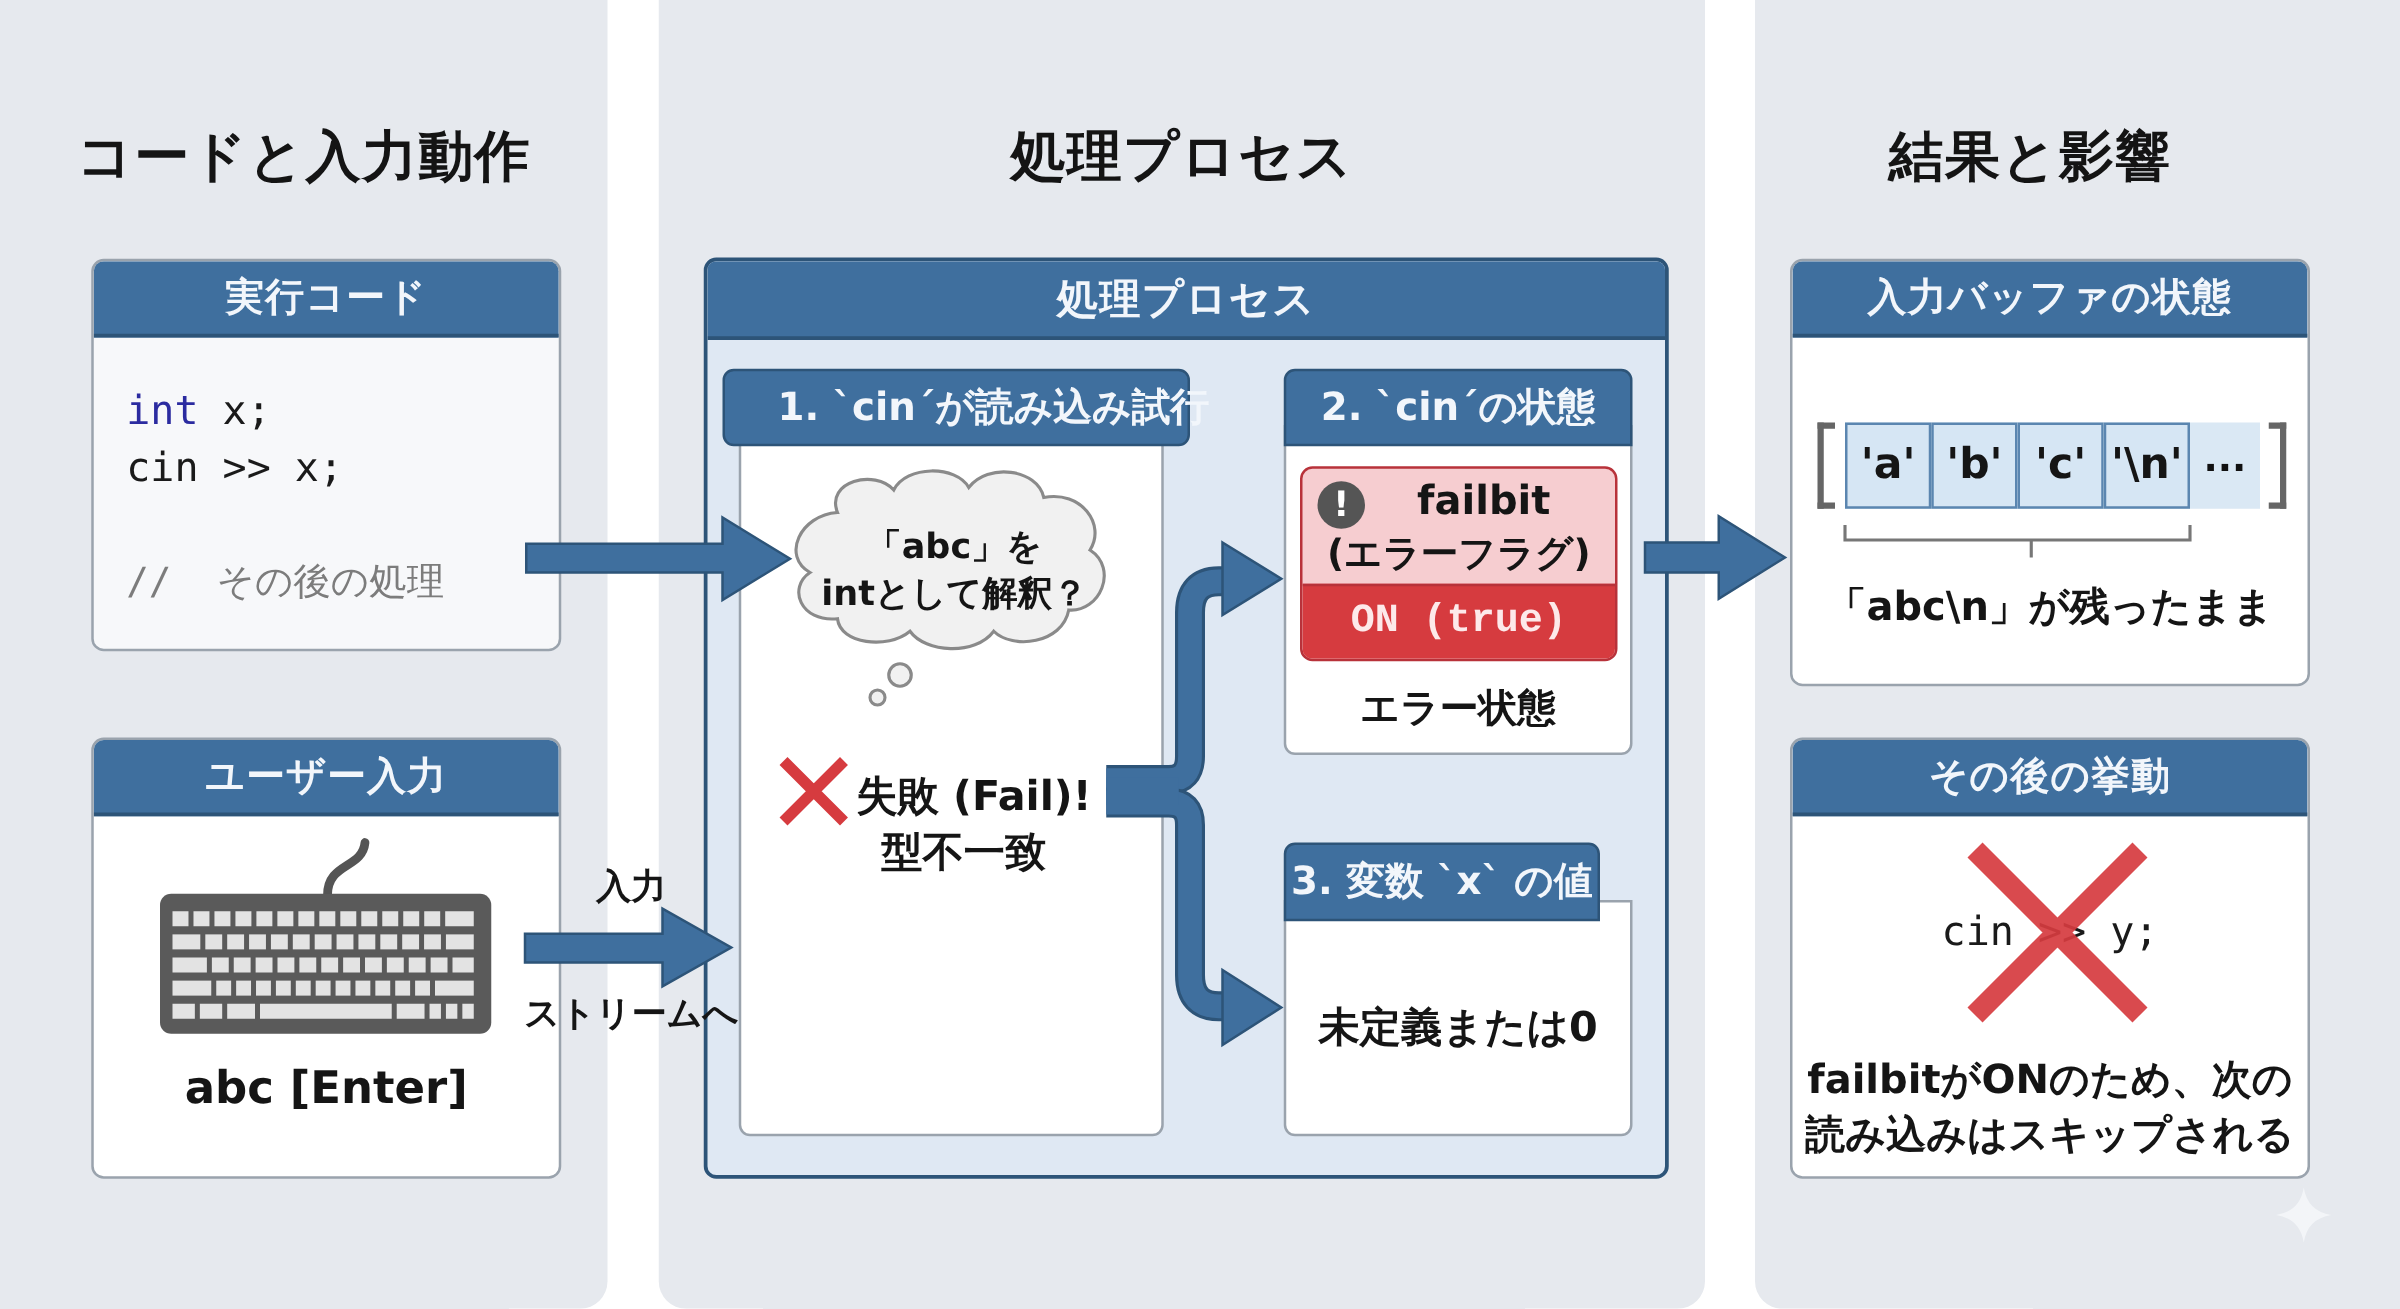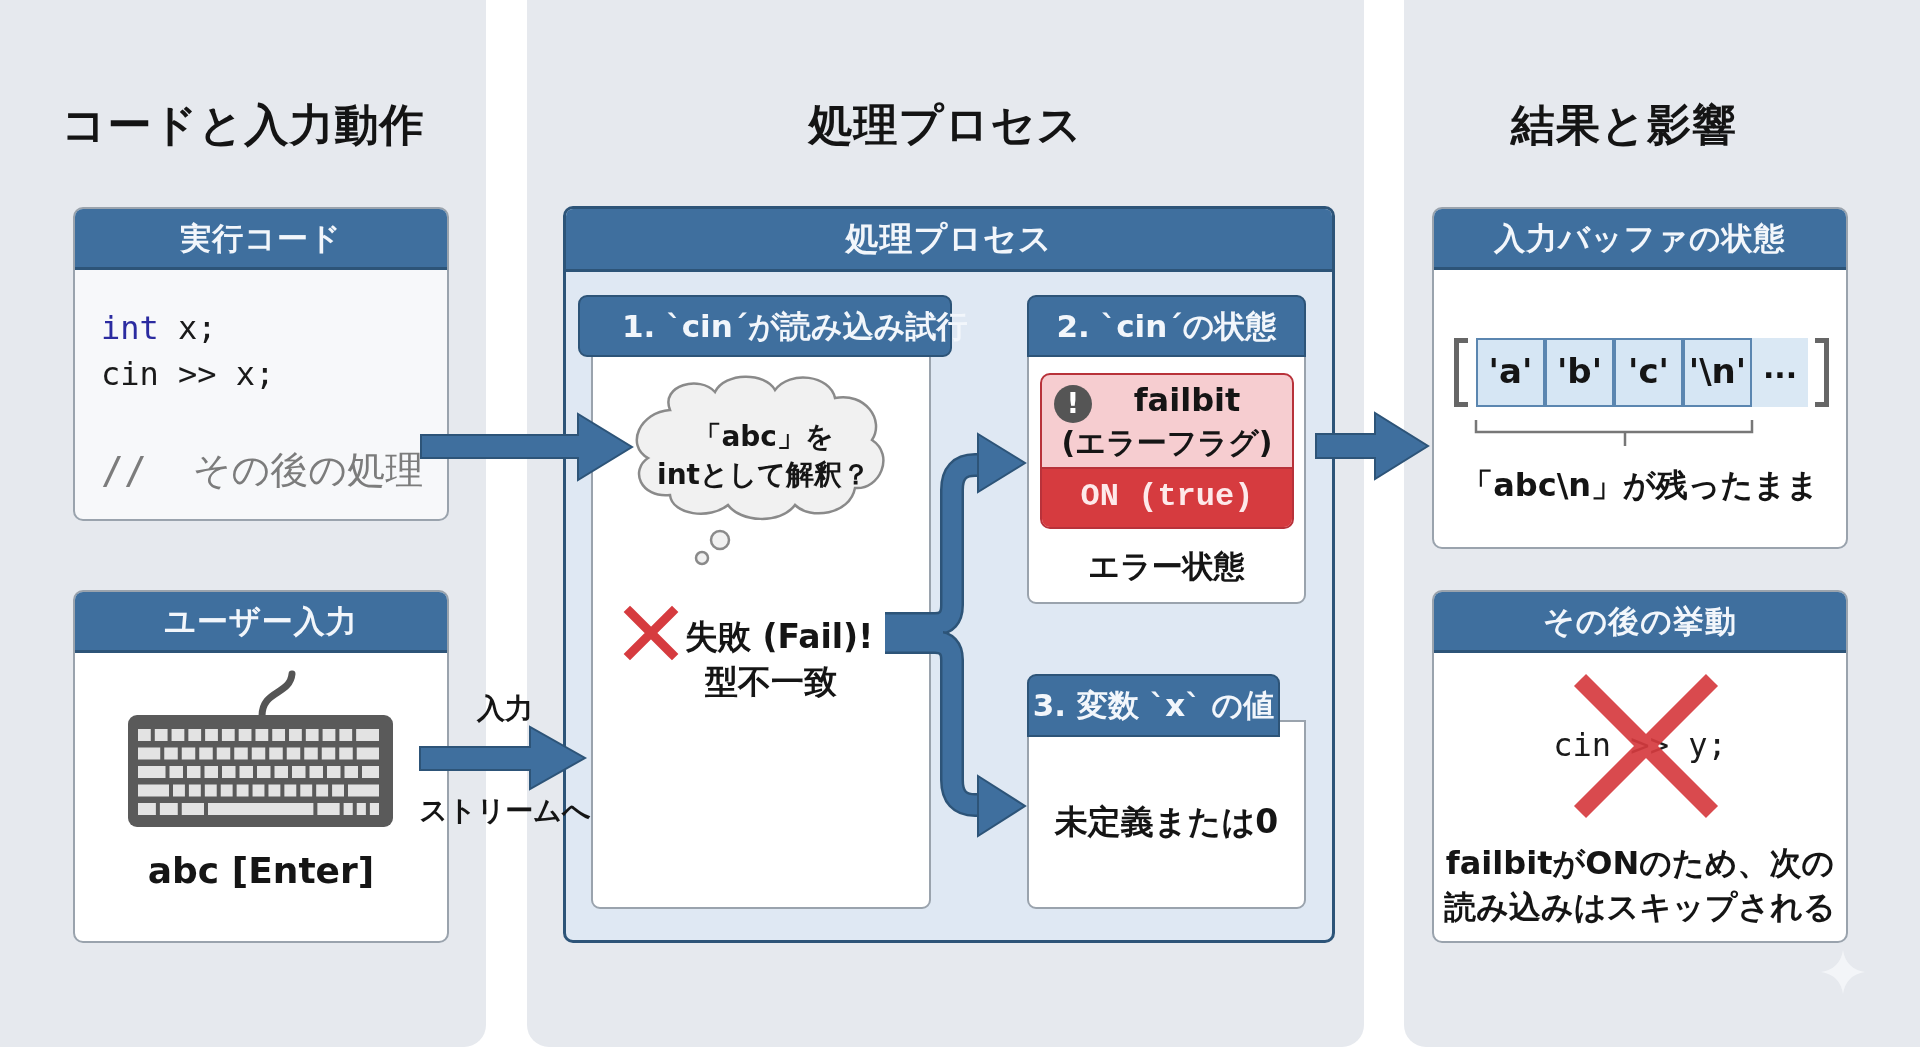--- a/index.html
+++ b/index.html
@@ -51,21 +51,21 @@
   <div class="col-title" style="left:0;width:837px;">処理プロセス</div>
 </div>
 <div id="col-right" class="col">
   <div class="col-title" style="left:0;width:440px;">結果と影響</div>
 </div>
 
 <div class="card" style="left:73px;top:207px;width:376px;height:314px;background:#f7f8fa;padding-left:32px;">
   <div class="card-hdr">実行コード</div>
   <div class="code" style="top:100px;"><span class="kw">int</span><span> x;</span></div>
   <div class="code" style="top:146px;"><span>cin &gt;&gt; x;</span></div>
-  <div class="code comment" style="top:236px;font-size:38px;">//  その後の処理</div>
+  <div class="code comment" style="top:236px;font-size:30px;">//  その後の処理</div>
 </div>
 
 <div class="card" style="left:73px;top:590px;width:376px;height:353px;">
   <div class="card-hdr">ユーザー入力</div>
   <div class="txt" style="left:0;width:372px;top:258px;font-size:36px;">abc [Enter]</div>
 </div>
 
 <div id="process">
   <div class="card-hdr">処理プロセス</div>
 </div>

